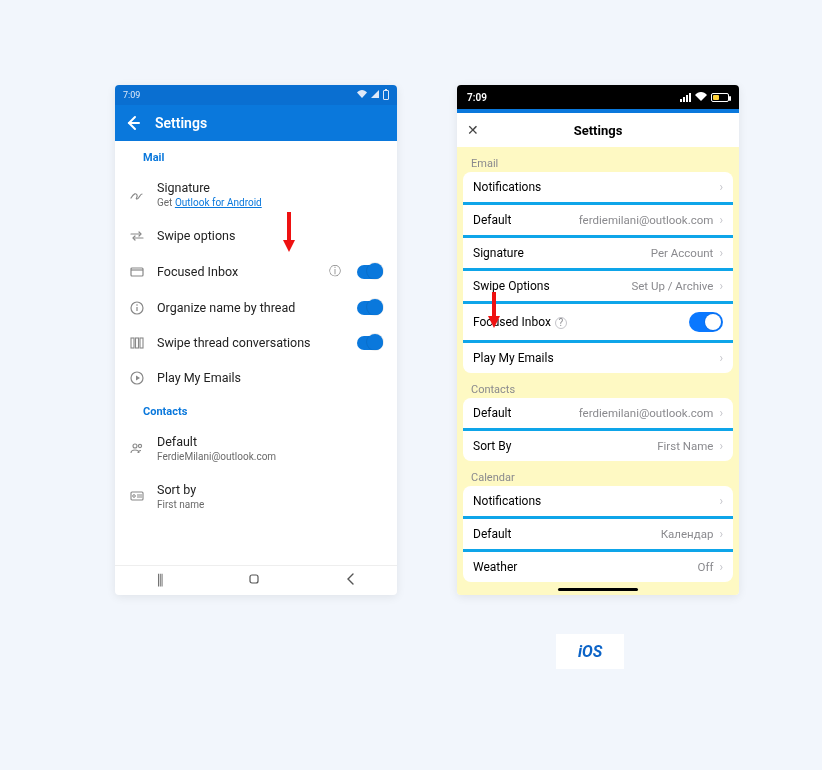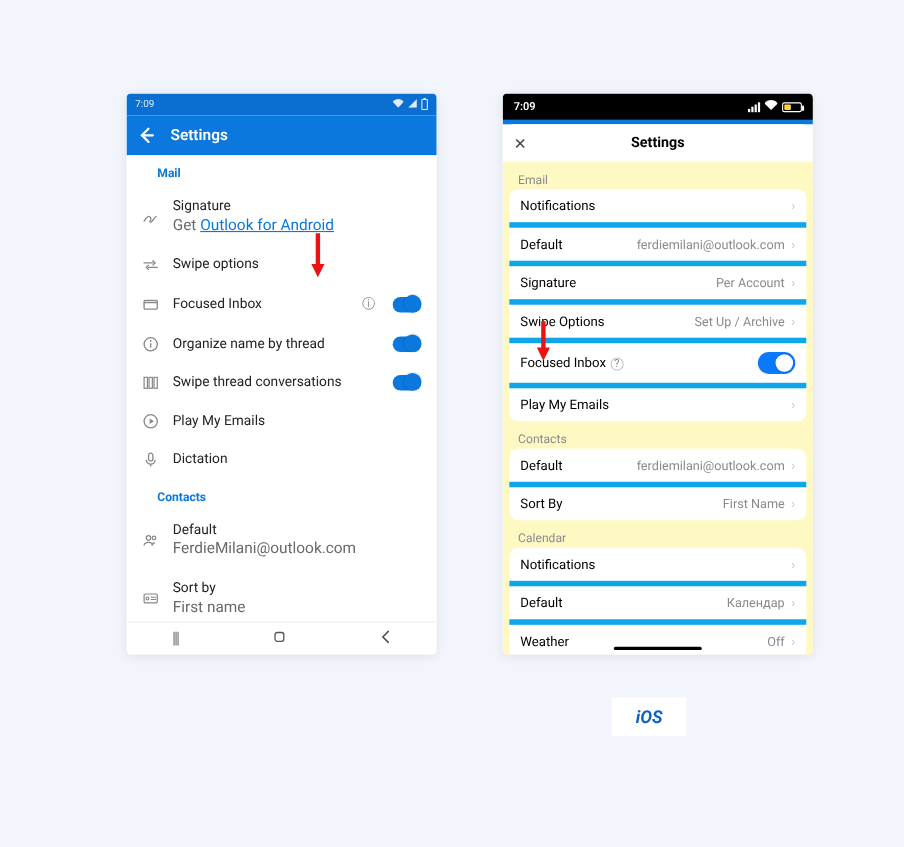--- a/index.html
+++ b/index.html
@@ -45,21 +45,21 @@
   }
   .a-header .title { font-weight:600; font-size:14px; }
   .a-back { display:inline-flex; }
   
   .a-body { padding: 0 12px 0 12px; font-size: 12px; color:#222; overflow:hidden; height: calc(510px - 20px - 36px - 30px); }
   .a-section-title { color:#0a78dc; font-weight:700; font-size:11px; padding: 10px 2px 6px; margin-left: 14px; }
   .a-row { display:flex; align-items:center; gap:12px; padding: 10px 2px; }
   .a-row .icon { width:16px; display:flex; justify-content:center; color:#777; }
   .a-row .text { flex:1; }
   .a-row .label { font-size:12.5px; color:#222; }
-  .a-row .sub { font-size:14px; color:#6a6a6a; margin-top:2px; }
+  .a-row .sub { font-size:10px; color:#6a6a6a; margin-top:2px; }
   .a-row .sub a { color:#0a78dc; text-decoration: underline; }
   .toggle {
     width: 26px; height: 14px; border-radius: 10px; background: #0a78dc; position:relative;
   }
   .toggle::after {
     content:""; position:absolute; right:0; top:-2px; width:16px; height:16px; border-radius:50%;
     background:#0a78dc; box-shadow: 0 0 0 1px rgba(0,0,0,.08);
   }
   .toggle.ios-style { width: 34px; height: 20px; border-radius: 12px; background:#0a78ff; }
   .toggle.ios-style::after { right:2px; top:2px; width:16px; height:16px; background:#fff; }
@@ -75,21 +75,21 @@
   .i-sliver { height:4px; background:#0a78dc; }
   .i-header {
     height:34px; background:#fff; display:flex; align-items:center; justify-content:center;
     position:relative; border-bottom:0; border-radius: 10px 10px 0 0;
   }
   .i-header .close { position:absolute; left:10px; color:#444; font-size:14px; }
   .i-header .title { font-weight:700; font-size:13px; }
   .i-body { background:#fef9c3; height: calc(510px - 24px - 4px - 34px); overflow:hidden; font-size:12px; }
   .i-section { padding: 10px 10px 2px 14px; color:#8a8a8e; font-size:11px; }
   .i-group { background:#fff; margin: 0 6px; border-radius:8px; }
-  .i-row { display:flex; align-items:center; justify-content:space-between; padding: 8px 10px; border-bottom:5px solid #0ea5e9; }
+  .i-row { display:flex; align-items:center; justify-content:space-between; padding: 8px 10px; border-bottom:3px solid #0ea5e9; }
   .i-row:last-child { border-bottom:none; }
   .i-row .l { color:#000; font-size:12px; }
   .i-row .r { color:#8a8a8e; font-size:11.5px; display:flex; align-items:center; gap:6px; }
   .chev { color:#c5c5ca; font-size:12px; }
   .i-q { color:#8a8a8e; font-size:10px; border:1px solid #c5c5ca; border-radius:50%; width:12px; height:12px; display:inline-flex; align-items:center; justify-content:center; margin-left:4px; }
   .home-ind { position:absolute; bottom:4px; left:50%; transform:translateX(-50%); width:80px; height:3px; background:#000; border-radius:2px; }
   
   .arrow {
     position:absolute; width:14px; height:38px; pointer-events:none;
   }
@@ -213,31 +213,20 @@
           <svg width="14" height="14" viewBox="0 0 14 14">
               <circle cx="7" cy="7" r="6" stroke="#888" stroke-width="1.2" fill="none"></circle>
               <path d="M6 4.5v5l4-2.5-4-2.5z" fill="#888"></path>
             </svg>
         </span>
         <div class="text">
             <div class="label">Play My Emails</div>
           </div>
       </div>
 
-      <div class="a-row">
-        <span class="icon">
-          <svg width="10" height="14" viewBox="0 0 10 14">
-              <rect x="3" y="1" width="4" height="7" rx="2" stroke="#888" stroke-width="1.2" fill="none"></rect>
-              <path d="M1 7a4 4 0 0 0 8 0M5 11v2" stroke="#888" stroke-width="1.2" fill="none"></path>
-            </svg>
-        </span>
-        <div class="text">
-            <div class="label">Dictation</div>
-          </div>
-      </div>
 
       <div class="a-section-title">Contacts</div>
 
       <div class="a-row">
         <span class="icon">
           <svg width="14" height="12" viewBox="0 0 14 12">
               <circle cx="5" cy="4" r="2" stroke="#888" stroke-width="1.1" fill="none"></circle>
               <circle cx="10" cy="4" r="1.6" stroke="#888" stroke-width="1.1" fill="none"></circle>
               <path d="M1 11c0-2 2-3 4-3s4 1 4 3M8 11c0-1.5 1.5-2.5 3-2.5" stroke="#888" stroke-width="1.1" fill="none"></path>
             </svg>

